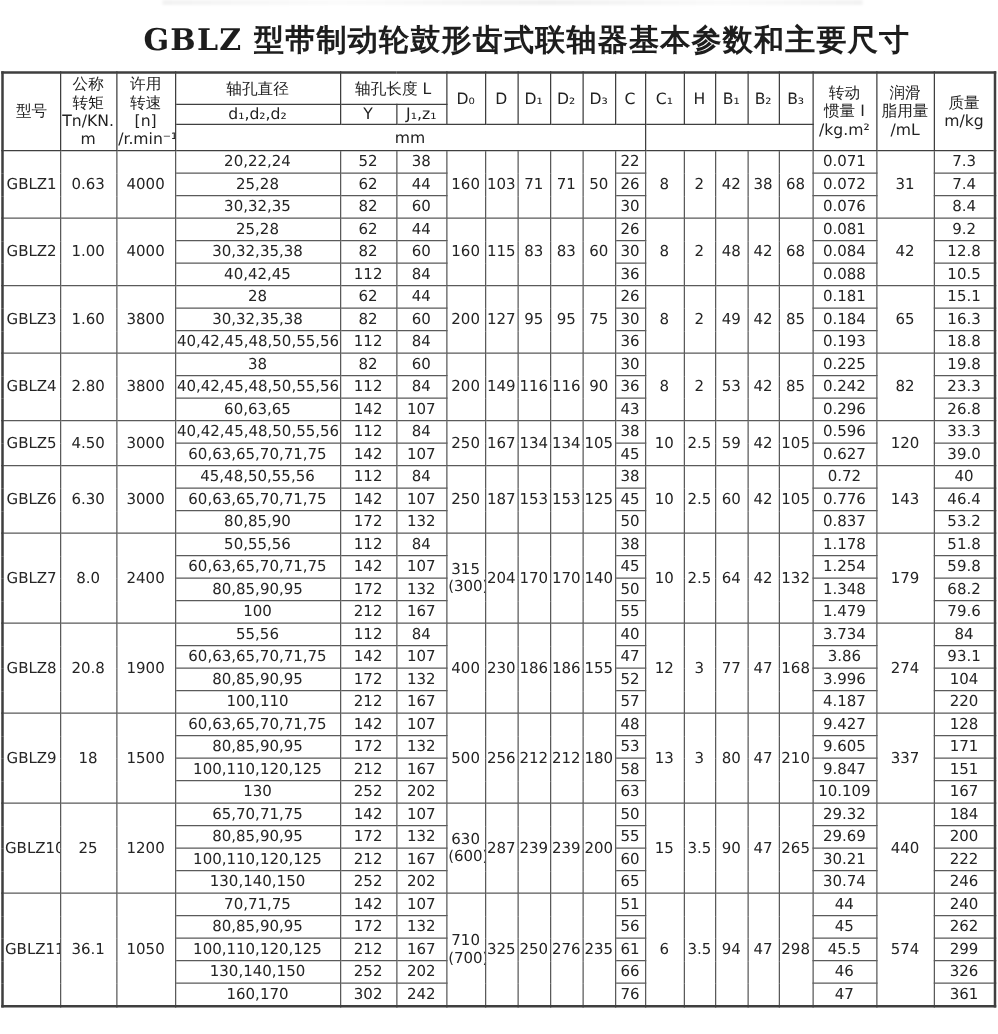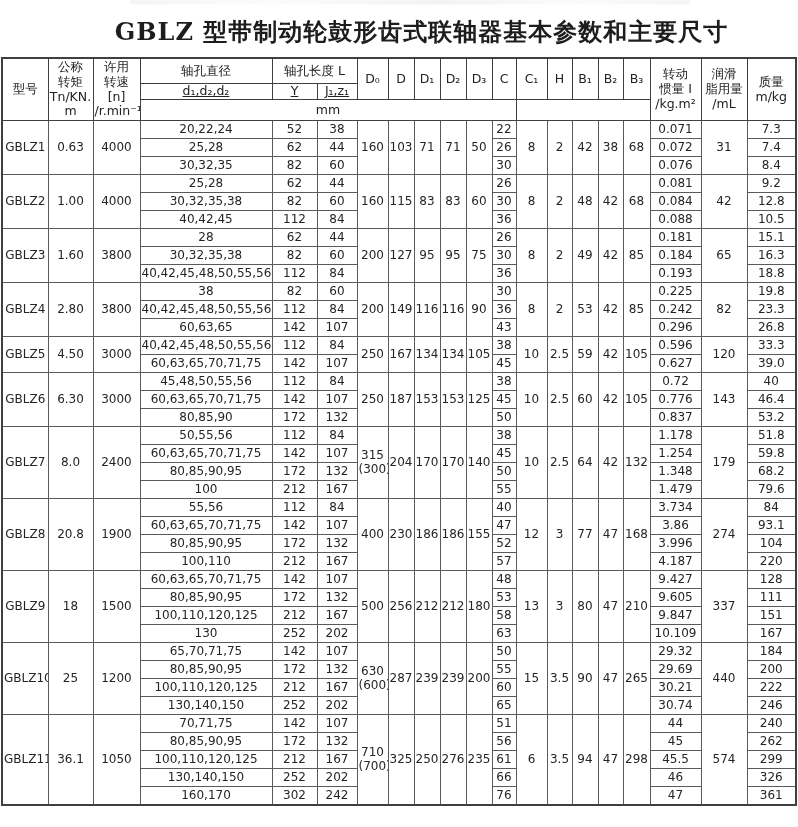--- a/index.html
+++ b/index.html
@@ -27,21 +27,21 @@
   th,td{
     border:1px solid #5a5a5a;
     text-align:center;vertical-align:middle;
     padding:0 1px;white-space:pre-line;overflow:hidden;
   }
   thead th{
     font-weight:400;font-size:12.5px;line-height:1.18;color:#222;
     border-color:#3f3f3f;
   }
   thead tr.h-row1 th{height:24px;}
-  thead tr.h-row2 th{height:15px;text-decoration:underline;}
+  thead tr.h-row2 th{height:15px;}
   thead tr.h-row3 th{height:20px;}
   tbody td{height:17px;font-size:12px;line-height:1.1;color:#252525;}
   tbody tr.group-start td{border-top:1.6px solid #3a3a3a;}
   thead{border-bottom:1.6px solid #3a3a3a;}
 </style>
 </head>
 <body>
 
 <div class="top-artifact"></div>
 
@@ -448,21 +448,21 @@
         <td>9.427</td>
         <td rowspan="4">337</td>
         <td>128</td>
       </tr>
       <tr>
         <td>80,85,90,95</td>
         <td>172</td>
         <td>132</td>
         <td>53</td>
         <td>9.605</td>
-        <td>111</td>
+        <td>171</td>
       </tr>
       <tr>
         <td>100,110,120,125</td>
         <td>212</td>
         <td>167</td>
         <td>58</td>
         <td>9.847</td>
         <td>151</td>
       </tr>
       <tr>

